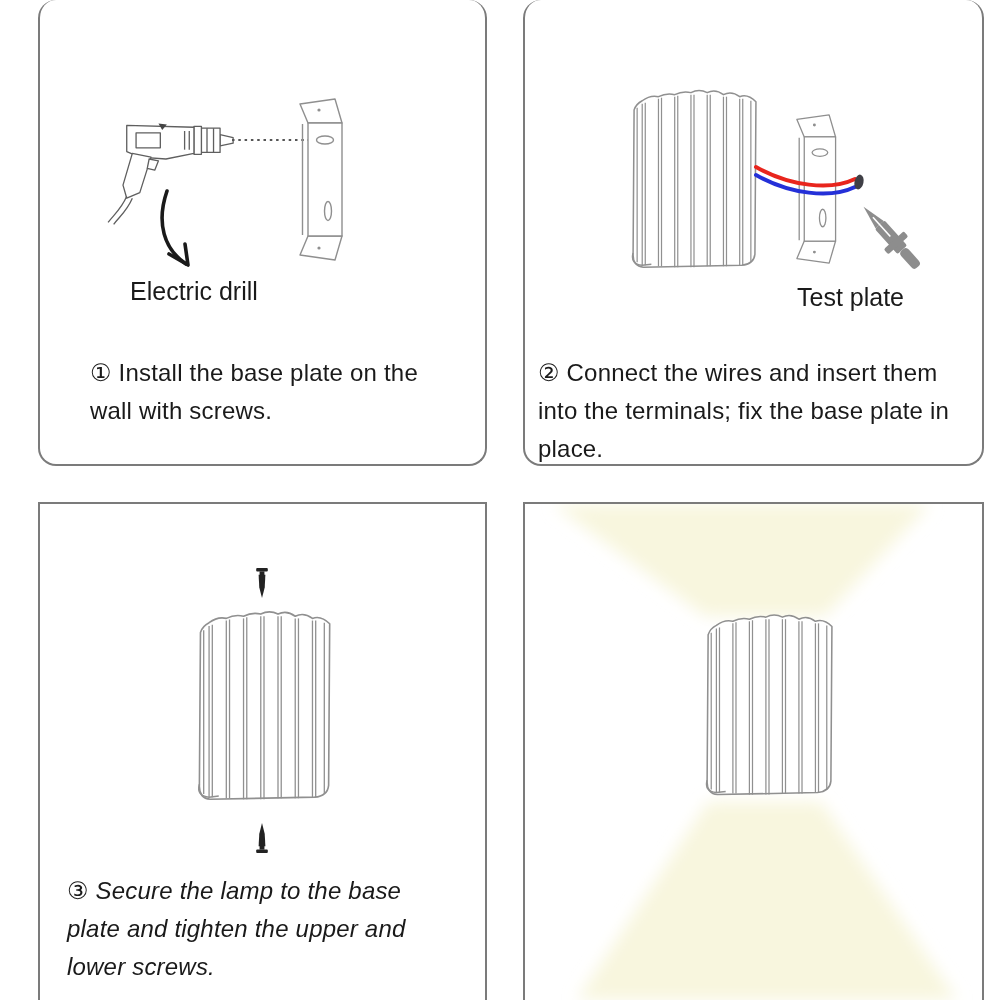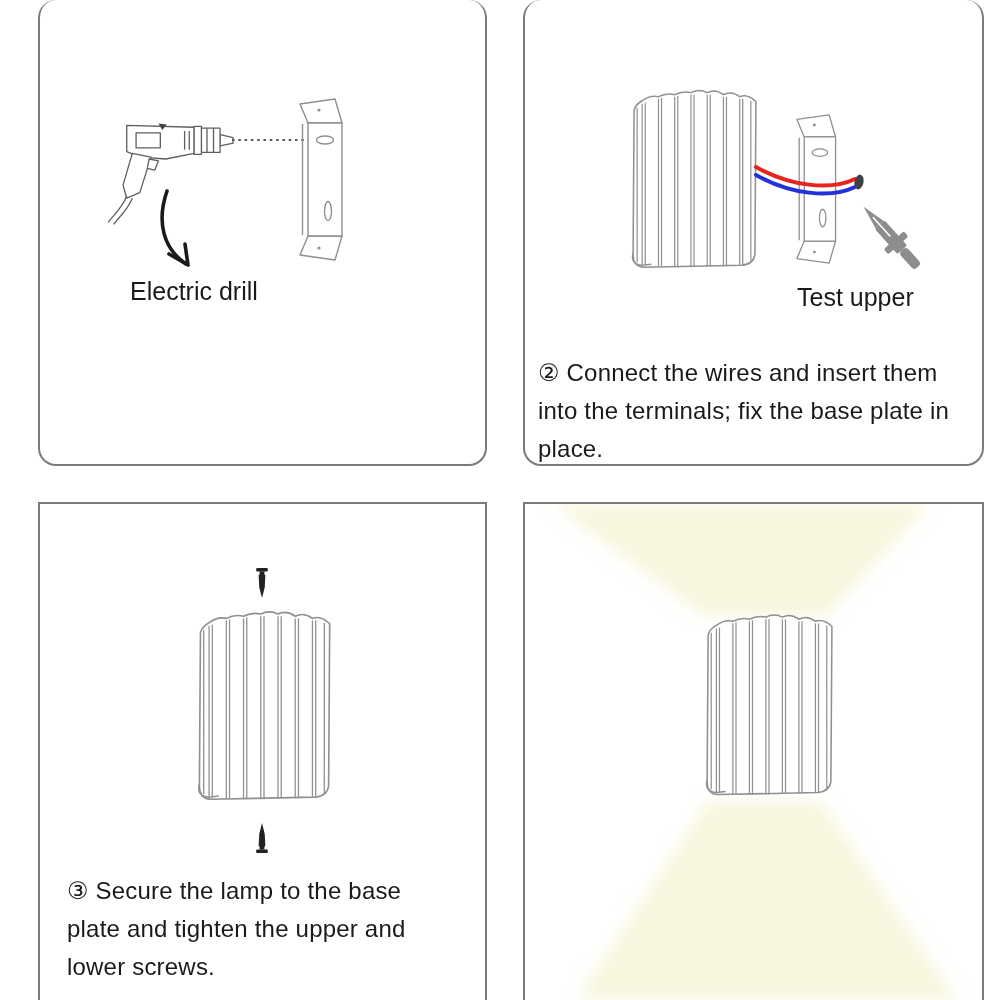--- a/index.html
+++ b/index.html
@@ -3,21 +3,21 @@
 <meta charset="utf-8">
 <style>
   html,body{margin:0;padding:0;}
   body{
     width:1000px;height:1000px;position:relative;background:#ffffff;
     font-family:"Liberation Sans","DejaVu Sans",sans-serif;color:#1a1a1a;
     overflow:hidden;
   }
   .panel{position:absolute;border:2px solid #7b7b7b;background:#ffffff;box-sizing:border-box;}
   .panel-top{border-top:none;border-radius:18px;}
-  .panel-bottom{border-bottom:none;}
+  .panel-bottom{border-bottom:none;font-style:italic;}
   .illus{position:absolute;left:0;top:0;width:100%;height:100%;display:block;}
   .caption{
     position:absolute;font-size:24px;line-height:38px;letter-spacing:0.2px;
     color:#1a1a1a;
   }
   .tool-label{
     position:absolute;font-size:25px;color:#1a1a1a;white-space:nowrap;
   }
   .hidden-defs{position:absolute;width:0;height:0;overflow:hidden;}
 </style>
@@ -96,38 +96,39 @@
   <svg class="illus" viewBox="0 0 445 462">
     <use href="#sym-drill" x="55" y="110" width="140" height="124"></use>
     <line x1="192" y1="139" x2="281" y2="139" stroke="#555555" stroke-width="2.2" stroke-dasharray="2.5 3.8"></line>
     <use href="#sym-plate" x="258" y="96" width="52" height="165"></use>
     <g fill="none" stroke-linecap="round" stroke-linejoin="round" stroke="#1a1a1a">
       <path d="M127,190 C116,222 124,248 146,263" stroke-width="3.6"></path>
       <path d="M129,253 L148,264 L145,243" stroke-width="3.6"></path>
     </g>
   </svg>
   <div class="tool-label" style="left:90px;top:277px;">Electric drill</div>
+  <div class="caption" style="left:50px;top:354px;width:345px;">① Install the base plate on the wall with screws.</div>
 </div>
 
 <div class="panel panel-top" style="left:523px;top:0;width:461px;height:466px;">
   <svg class="illus" viewBox="0 0 457 462">
     <use href="#sym-lamp" x="103" y="84" width="132" height="198"></use>
     <use href="#sym-plate" x="270" y="112" width="48" height="152"></use>
     <path d="M231,166 C265,185 305,190 330,178" fill="none" stroke-width="4" stroke-linecap="round" stroke="#e8251d"></path>
     <path d="M231,174 C265,193 305,198 330,186" fill="none" stroke-width="4" stroke-linecap="round" stroke="#2430d8"></path>
     <ellipse cx="334" cy="181" rx="4.5" ry="7.5" transform="rotate(12 334 181)" fill="#3f3f46"></ellipse>
     <g transform="translate(364,234) rotate(-42)" fill="#8d8d8d">
       <polygon points="0,-38 5.5,-14 -5.5,-14"></polygon>
       <rect x="-6.5" y="-14" width="13" height="34" rx="2"></rect>
       <rect x="-13.5" y="7" width="27" height="7" rx="2"></rect>
       <rect x="-5" y="20" width="10" height="23" rx="4"></rect>
       <line x1="0" y1="-24" x2="0" y2="2" stroke="#ffffff" stroke-width="1.6"></line>
     </g>
   </svg>
-  <div class="tool-label" style="left:272px;top:283px;">Test upper</div>
+  <div class="tool-label" style="left:272px;top:283px;">Test plate</div>
   <div class="caption" style="left:13px;top:354px;width:434px;">② Connect the wires and insert them into the terminals; fix the base plate in place.</div>
 </div>
 
 <div class="panel panel-bottom" style="left:38px;top:502px;width:449px;height:498px;">
   <svg class="illus" viewBox="0 0 445 496">
     <use href="#sym-screw" x="215" y="64" width="14" height="31"></use>
     <use href="#sym-lamp" x="154" y="102" width="140" height="210"></use>
     <g transform="rotate(180 222 333.5)">
       <use href="#sym-screw" x="215" y="318" width="14" height="31"></use>
     </g>

